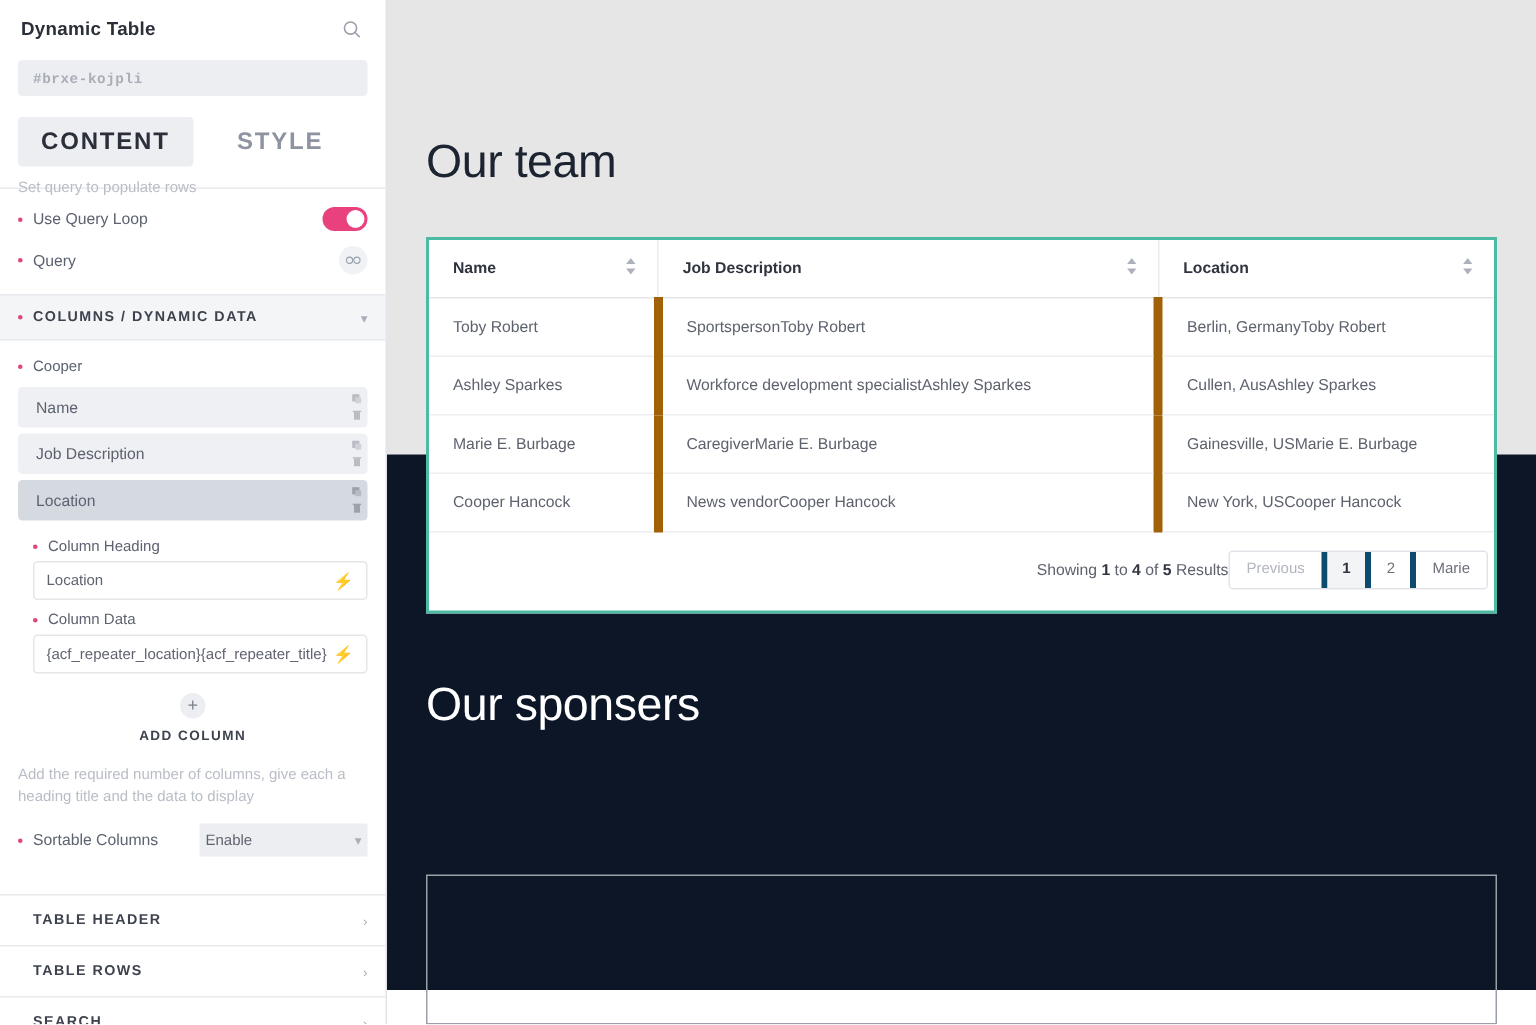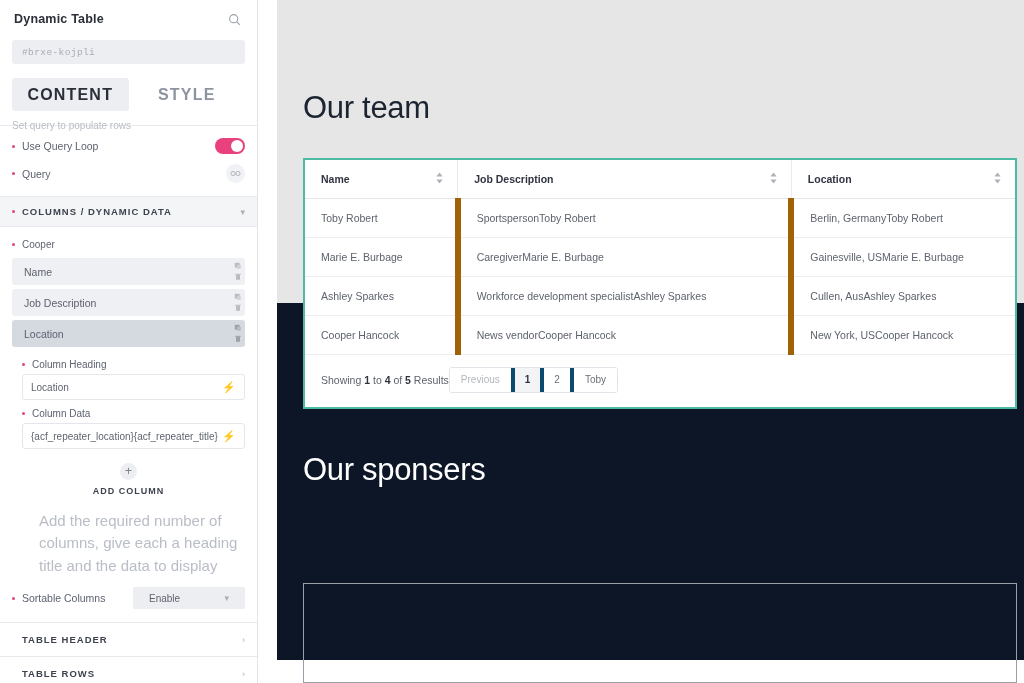--- a/index.html
+++ b/index.html
@@ -2,21 +2,21 @@
 <html><head>
 <meta charset="utf-8">
 <style>
   * { box-sizing: border-box; margin: 0; padding: 0; }
   html, body {
     width: 1024px; height: 683px;
     font-family: "Liberation Sans", sans-serif;
     background: #ffffff;
     overflow: hidden;
   }
-  .app { position: relative; width: 1024px; height: 683px; display: flex; gap: 19px; }
+  .app { position: relative; width: 1024px; height: 683px; display: flex; }
 
   
   .sidebar {
     width: 258px; height: 683px;
     background: #ffffff;
     border-right: 1px solid #e2e4e9;
     position: relative;
     overflow: hidden;
     flex: 0 0 258px;
   }
@@ -29,21 +29,21 @@
   }
   .icon-btn { width: 18px; height: 18px; display: flex; align-items: center; justify-content: center; cursor: pointer; }
   .icon-btn svg { display: block; }
 
   .sb-id-field {
     margin: 2px 12px 0 12px; height: 24px; background: #eceef1;
     border-radius: 3px; display: flex; align-items: center; padding: 0 10px;
   }
   .sb-id-field span {
     font-family: "Liberation Mono", monospace;
-    font-size: 9.5px; color: #a8adb7; letter-spacing: .4px;
+    font-size: 9.5px; color: #a8adb7; letter-spacing: .4px; font-weight: bold;
   }
 
   .sb-tabs { display: flex; margin: 14px 12px 0 12px; }
   .sb-tab {
     flex: 1; height: 33px; display: flex; align-items: center; justify-content: center;
     font-size: 16px; font-weight: bold; letter-spacing: 1.2px; color: #8d93a0;
     cursor: pointer; border-radius: 3px;
   }
   .sb-tab.active { background: #eceef1; color: #2b2f3a; }
   .sb-divider { height: 1px; background: #e8eaee; margin-top: 14px; }
@@ -106,25 +106,25 @@
   }
   .field .v { font-size: 10px; color: #60646f; overflow: hidden; white-space: nowrap; }
   .bolt { color: #b8bcc5; font-size: 11px; }
 
   .addcol { text-align: center; padding: 12px 0 4px; }
   .addcol .plus {
     width: 17px; height: 17px; border-radius: 50%; background: #eceef1; color: #7b8089;
     display: inline-flex; align-items: center; justify-content: center; font-size: 12px; line-height: 1;
   }
   .addcol .lbl { font-size: 9px; font-weight: bold; letter-spacing: 1px; color: #3d424e; margin-top: 6px; }
-  .note { font-size: 15px; color: #b9bdc6; padding: 10px 14px 2px 12px; line-height: 1.5; margin-left: 27px; }
+  .note { font-size: 10px; color: #b9bdc6; padding: 10px 14px 2px 12px; line-height: 1.5; }
 
   .select {
     width: 112px; height: 22px; background: #eceef1; border-radius: 1px;
-    display: flex; align-items: center; justify-content: space-between; padding: 0 16px; cursor: pointer;
+    display: flex; align-items: center; justify-content: space-between; padding: 0 4px; cursor: pointer;
   }
   .select .v { font-size: 10px; color: #60646f; }
 
   .acc-row {
     display: flex; align-items: center; justify-content: space-between;
     padding: 11px 12px; border-top: 1px solid #e8eaee; cursor: pointer;
   }
   .acc-row .t {
     font-size: 9.5px; font-weight: bold; letter-spacing: 1px; color: #3d424e;
     display: flex; align-items: center;
@@ -158,22 +158,22 @@
   table.dt th:last-child { border-right: none; }
   table.dt td {
     font-size: 10.5px; color: #5d626d; padding: 13px 16px;
     border-bottom: 1px solid #eceef1; border-right: 6px solid #a16207;
   }
   table.dt td:last-child { border-right: none; }
   .sortico { position: absolute; right: 14px; top: 50%; transform: translateY(-50%); }
   .c1 { width: 21.5%; } .c2 { width: 47%; } .c3 { width: 31.5%; }
 
   .tfoot {
-    display: flex; align-items: center; justify-content: flex-start;
-    padding: 12px 16px 14px 16px;
+    display: flex; align-items: center; justify-content: flex-end;
+    padding: 12px 4px 14px 16px;
   }
   .showing { font-size: 10.5px; color: #5d626d; }
   .showing b { color: #2f3440; }
   .pager { display: flex; border: 1px solid #e1e3e8; border-radius: 3px; overflow: hidden; }
   .pg {
     font-size: 10px; color: #6b7078; padding: 5px 11px; border-right: 4px solid #0c4a6e;
     background: #fff; cursor: pointer; line-height: 1.4;
   }
   .pg:last-child { border-right: none; }
   .pg.num { padding: 5px 10px; }
@@ -325,21 +325,21 @@
             <span class="dot"></span>
             <span>Sortable Columns</span>
           </div>
           <div class="select">
             <span class="v">Enable</span>
             <span class="chev">▾</span>
           </div>
         </div>
       </div>
 
-      <div class="acc-row" style="margin-top:8px">
+      <div class="acc-row" style="margin-top:20px">
         <div class="t">
           <span class="dot hidden"></span>
           <span>TABLE HEADER</span>
         </div>
         <span class="chev">›</span>
       </div>
       <div class="acc-row">
         <div class="t">
           <span class="dot hidden"></span>
           <span>TABLE ROWS</span>
@@ -398,44 +398,44 @@
             </th>
           </tr>
         </thead>
         <tbody>
           <tr>
             <td>Toby Robert</td>
             <td>SportspersonToby Robert</td>
             <td>Berlin, GermanyToby Robert</td>
           </tr>
           <tr>
+            <td>Ashley Sparkes</td>
+            <td>Workforce development specialistAshley Sparkes</td>
+            <td>Cullen, AusAshley Sparkes</td>
+          </tr>
+          <tr>
             <td>Marie E. Burbage</td>
             <td>CaregiverMarie E. Burbage</td>
             <td>Gainesville, USMarie E. Burbage</td>
-          </tr>
-          <tr>
-            <td>Ashley Sparkes</td>
-            <td>Workforce development specialistAshley Sparkes</td>
-            <td>Cullen, AusAshley Sparkes</td>
           </tr>
           <tr>
             <td>Cooper Hancock</td>
             <td>News vendorCooper Hancock</td>
             <td>New York, USCooper Hancock</td>
           </tr>
         </tbody>
       </table>
 
       <div class="tfoot">
         <div class="showing"><span>Showing </span><b>1</b><span> to </span><b>4</b><span> of </span><b>5</b><span> Results</span></div>
         <div class="pager">
           <div class="pg muted">Previous</div>
           <div class="pg num active">1</div>
           <div class="pg num">2</div>
-          <div class="pg">Toby</div>
+          <div class="pg">Marie</div>
         </div>
       </div>
     </div>
 
     <div class="empty-box"></div>
   </main>
 
 </div>
 
 </body></html>

